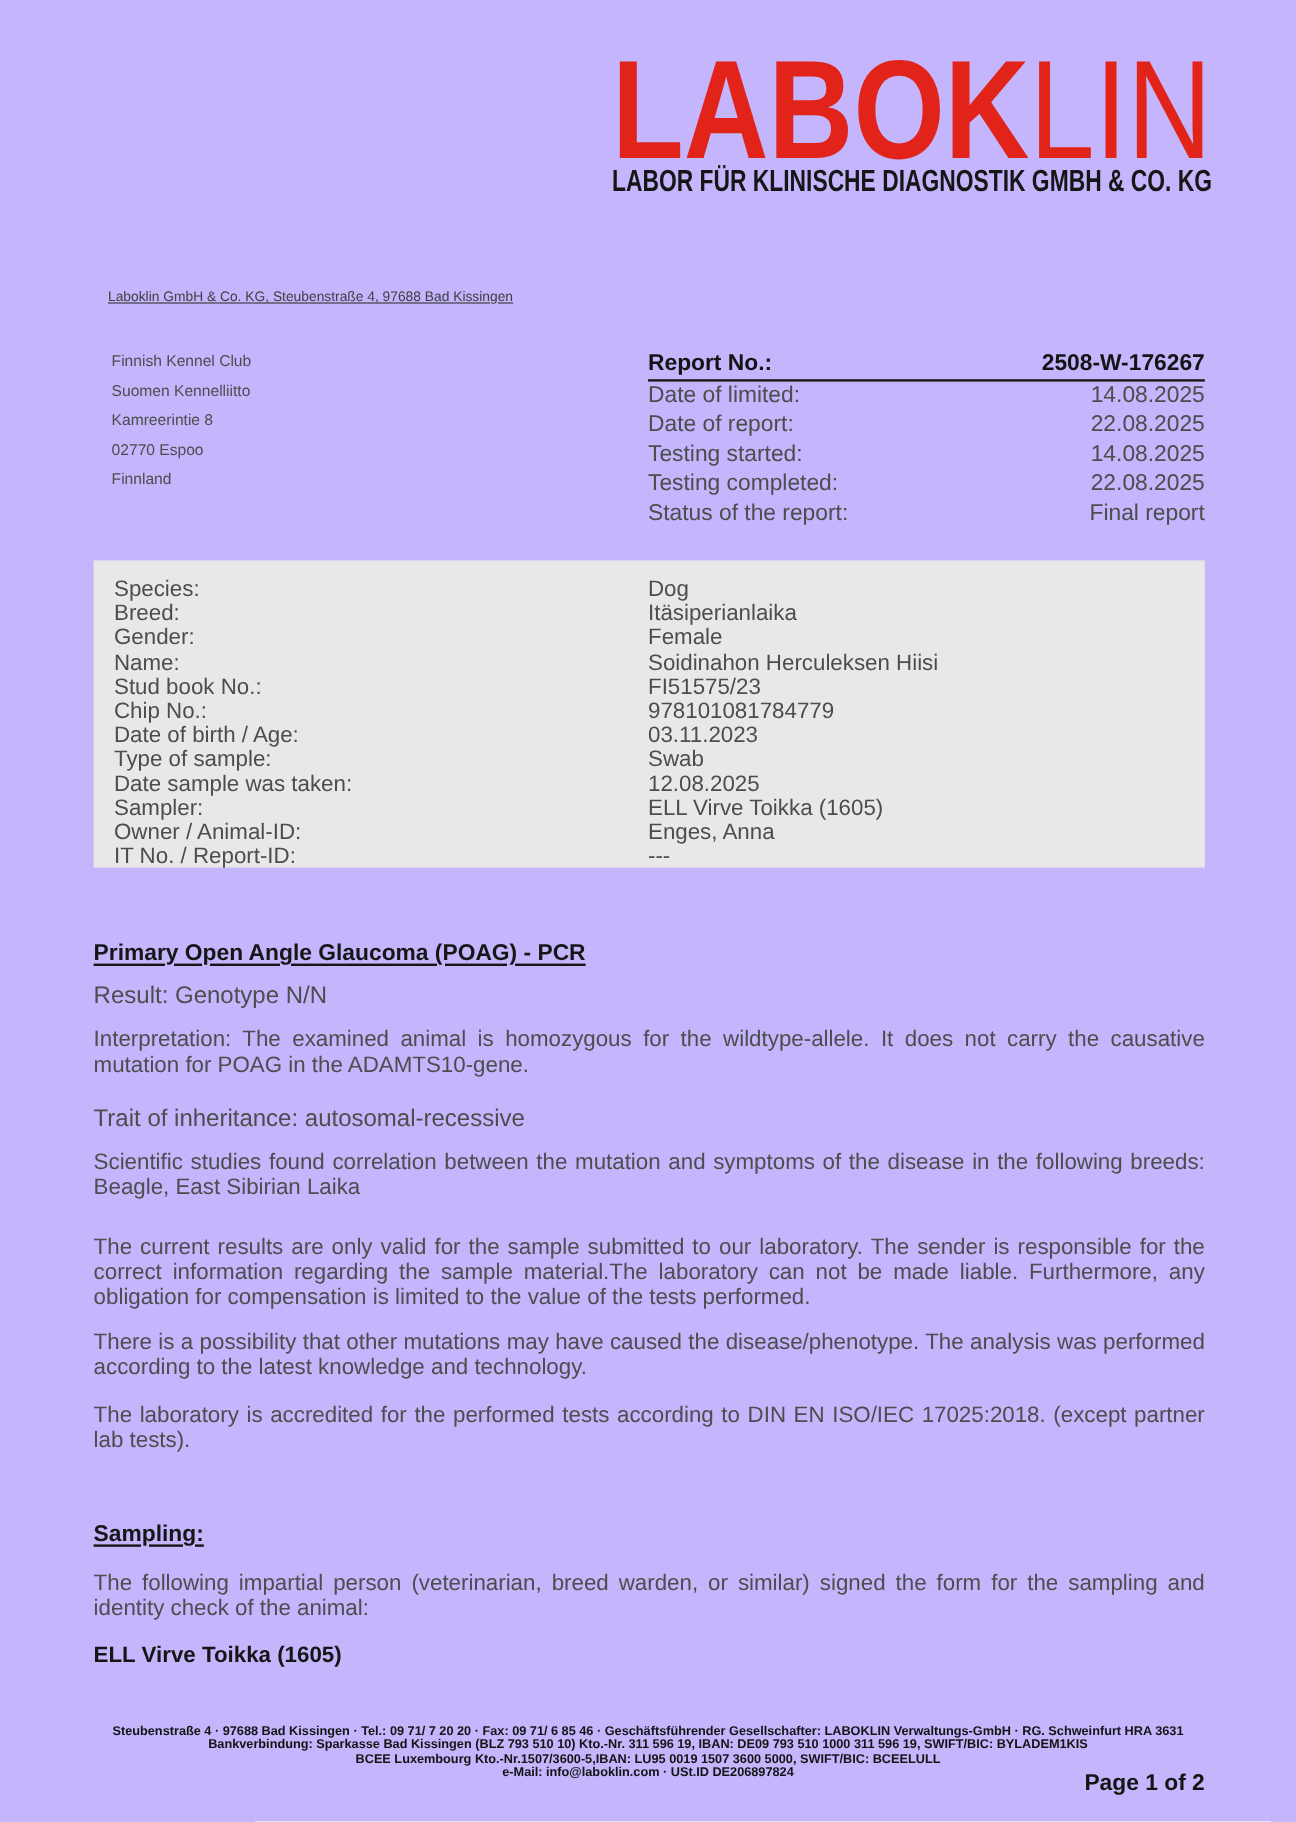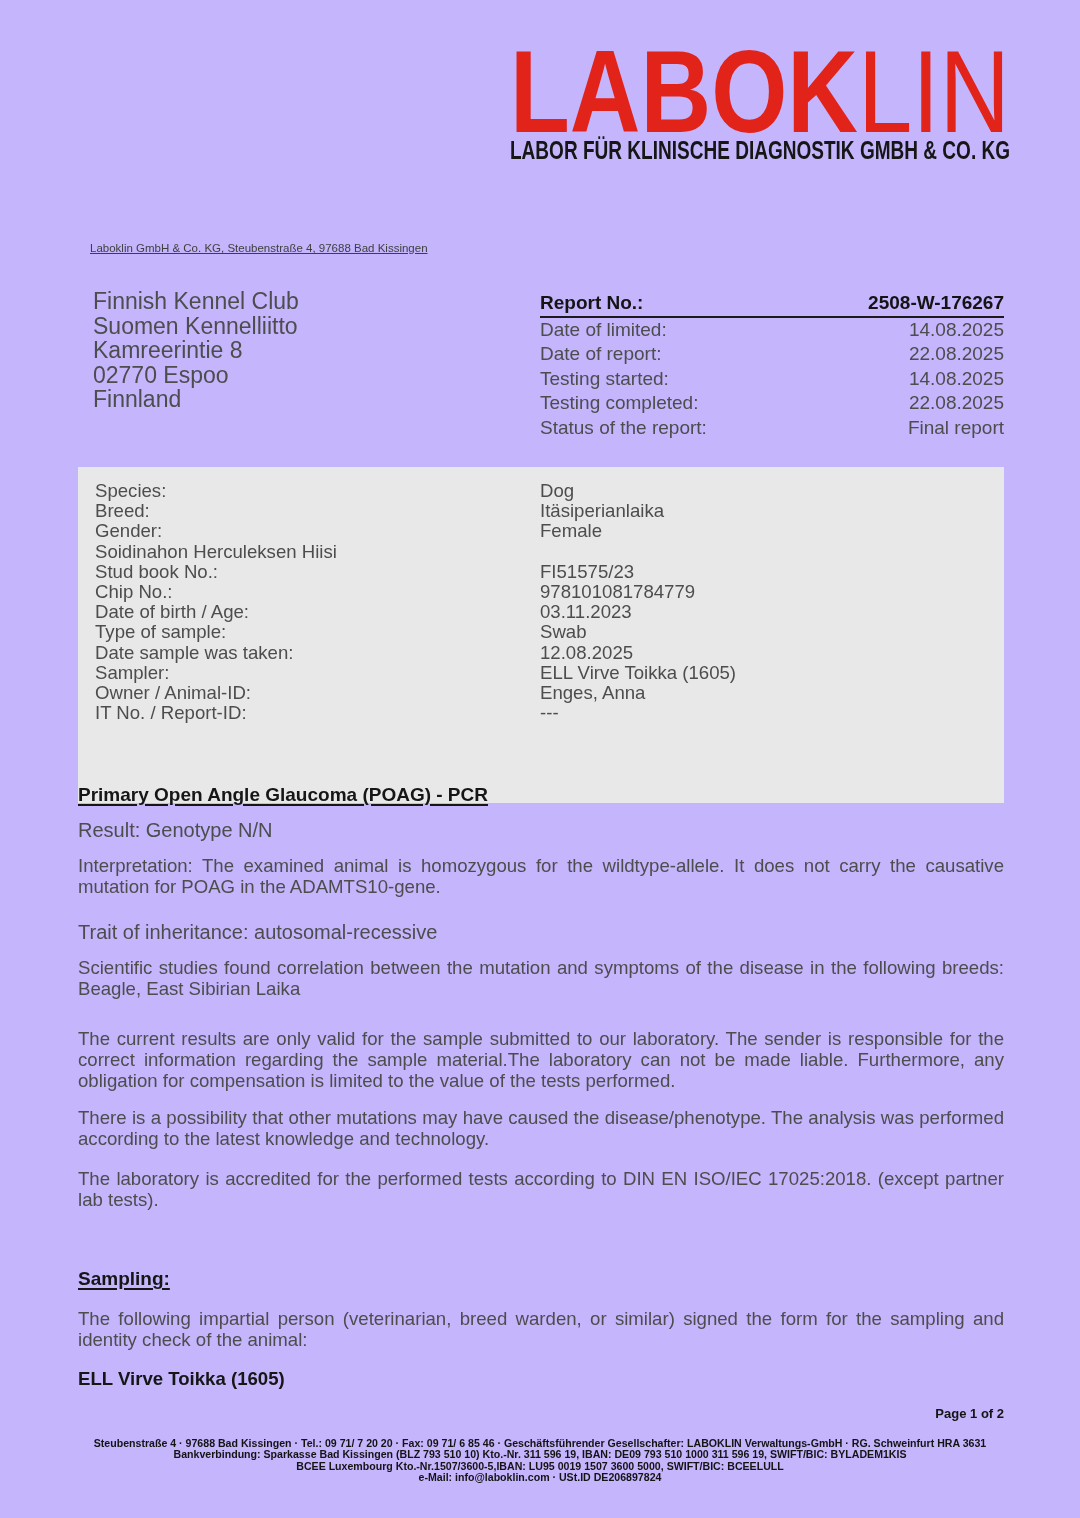--- a/index.html
+++ b/index.html
@@ -11,45 +11,45 @@
 
   
   .logo-block { position:absolute; left:510px; top:42px; width:500px; }
   .logo-svg { display:block; }
   .svg-heavy { font-family:"Liberation Sans",sans-serif; font-weight:700; fill:#e2231a; }
   .svg-light { font-family:"Liberation Sans",sans-serif; font-weight:400; fill:#e2231a; }
   .svg-sub   { font-family:"Liberation Sans",sans-serif; font-weight:700; fill:#161616; }
 
   
   .sender-line { position:absolute; left:90px; top:242px; font-size:11.5px; color:#3f3f3f; text-decoration:underline; }
-  .recipient { position:absolute; left:93px; top:289px; font-size:23px; line-height:24.5px; }
+  .recipient { position:absolute; left:93px; top:289px; font-size:13px; line-height:24.5px; }
 
   
   .report-info { position:absolute; left:540px; top:291px; width:464px; font-size:19px; }
   .report-row { display:flex; justify-content:space-between; line-height:24.5px; }
   .report-row.head { font-weight:700; color:#141414; border-bottom:2.5px solid #1a1a1a; }
 
   
-  .animal-box { position:absolute; left:78px; top:467px; width:926px; height:336px;
+  .animal-box { position:absolute; left:78px; top:467px; width:926px; height:256px;
     background:#e8e8e8; padding:14px 0 0 17px; font-size:18.6px; }
   .info-row { display:flex; line-height:20.2px; }
   .info-label { flex:0 0 445px; }
   .info-value { flex:1 1 auto; }
 
   
   .section-heading { position:absolute; left:78px; font-size:19px; font-weight:700; color:#161616;
     text-decoration:underline; text-decoration-thickness:2px; text-underline-offset:3px; }
   .line { position:absolute; left:78px; font-size:20px; }
   .para { position:absolute; left:78px; width:926px; font-size:18.6px; line-height:20.9px; text-align:justify; }
   .person-line { position:absolute; left:78px; font-size:18.6px; font-weight:700; color:#161616; }
 
   
   .footer { position:absolute; left:0; top:1438px; width:100%; text-align:center;
     font-size:10.6px; line-height:11.4px; font-weight:700; color:#141414; }
-  .page-indicator { position:absolute; right:76px; top:1406px; font-size:13px; font-weight:700; color:#141414; }
+  .page-indicator { position:absolute; right:76px; top:1476px; font-size:19px; font-weight:700; color:#141414; }
 </style>
 </head>
 <body>
 
 <div class="page">
 
   <div class="logo-block">
     <svg class="logo-svg" width="500" height="122" viewBox="0 0 500 122">
       <text class="svg-heavy" x="0" y="90" font-size="117" textLength="348" lengthAdjust="spacingAndGlyphs">LABOK</text>
       <text class="svg-light" x="348" y="90" font-size="117" textLength="152" lengthAdjust="spacingAndGlyphs">LIN</text>
@@ -101,20 +101,21 @@
     </div>
     <div class="info-row">
       <span class="info-label">Breed:</span>
       <span class="info-value">Itäsiperianlaika</span>
     </div>
     <div class="info-row">
       <span class="info-label">Gender:</span>
       <span class="info-value">Female</span>
     </div>
     <div class="info-row">
+      <span class="info-label">Name:</span>
       <span class="info-value">Soidinahon Herculeksen Hiisi</span>
     </div>
     <div class="info-row">
       <span class="info-label">Stud book No.:</span>
       <span class="info-value">FI51575/23</span>
     </div>
     <div class="info-row">
       <span class="info-label">Chip No.:</span>
       <span class="info-value">978101081784779</span>
     </div>

